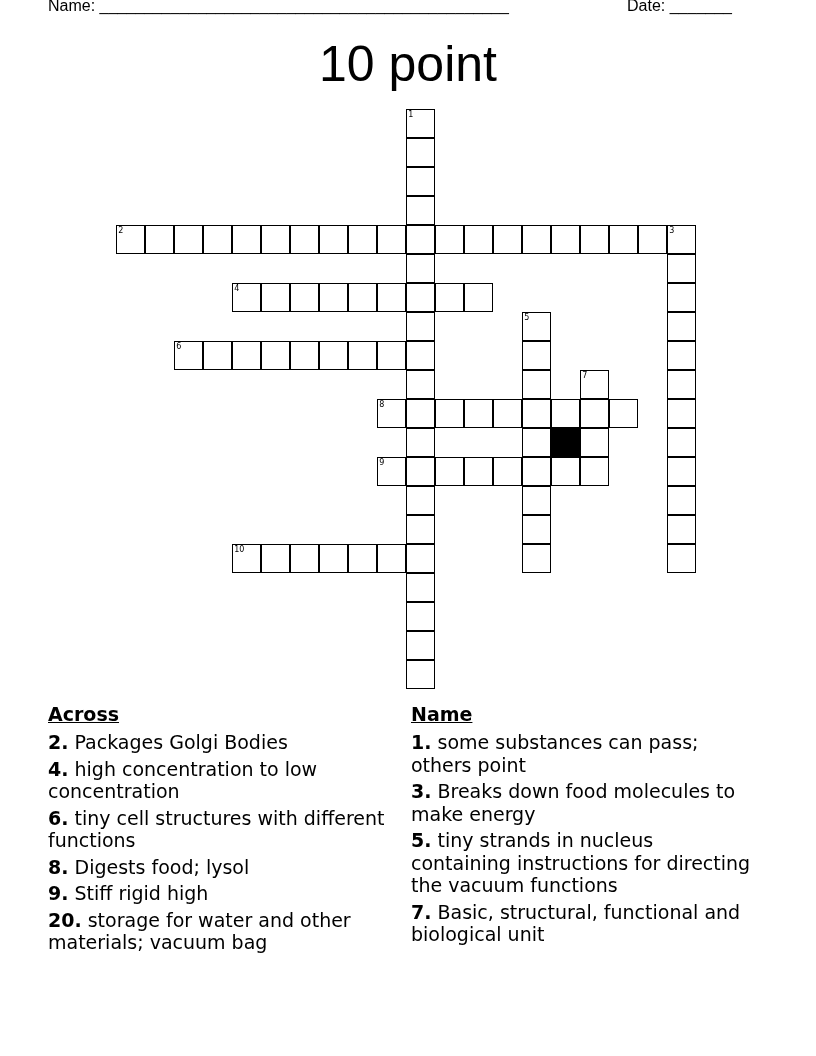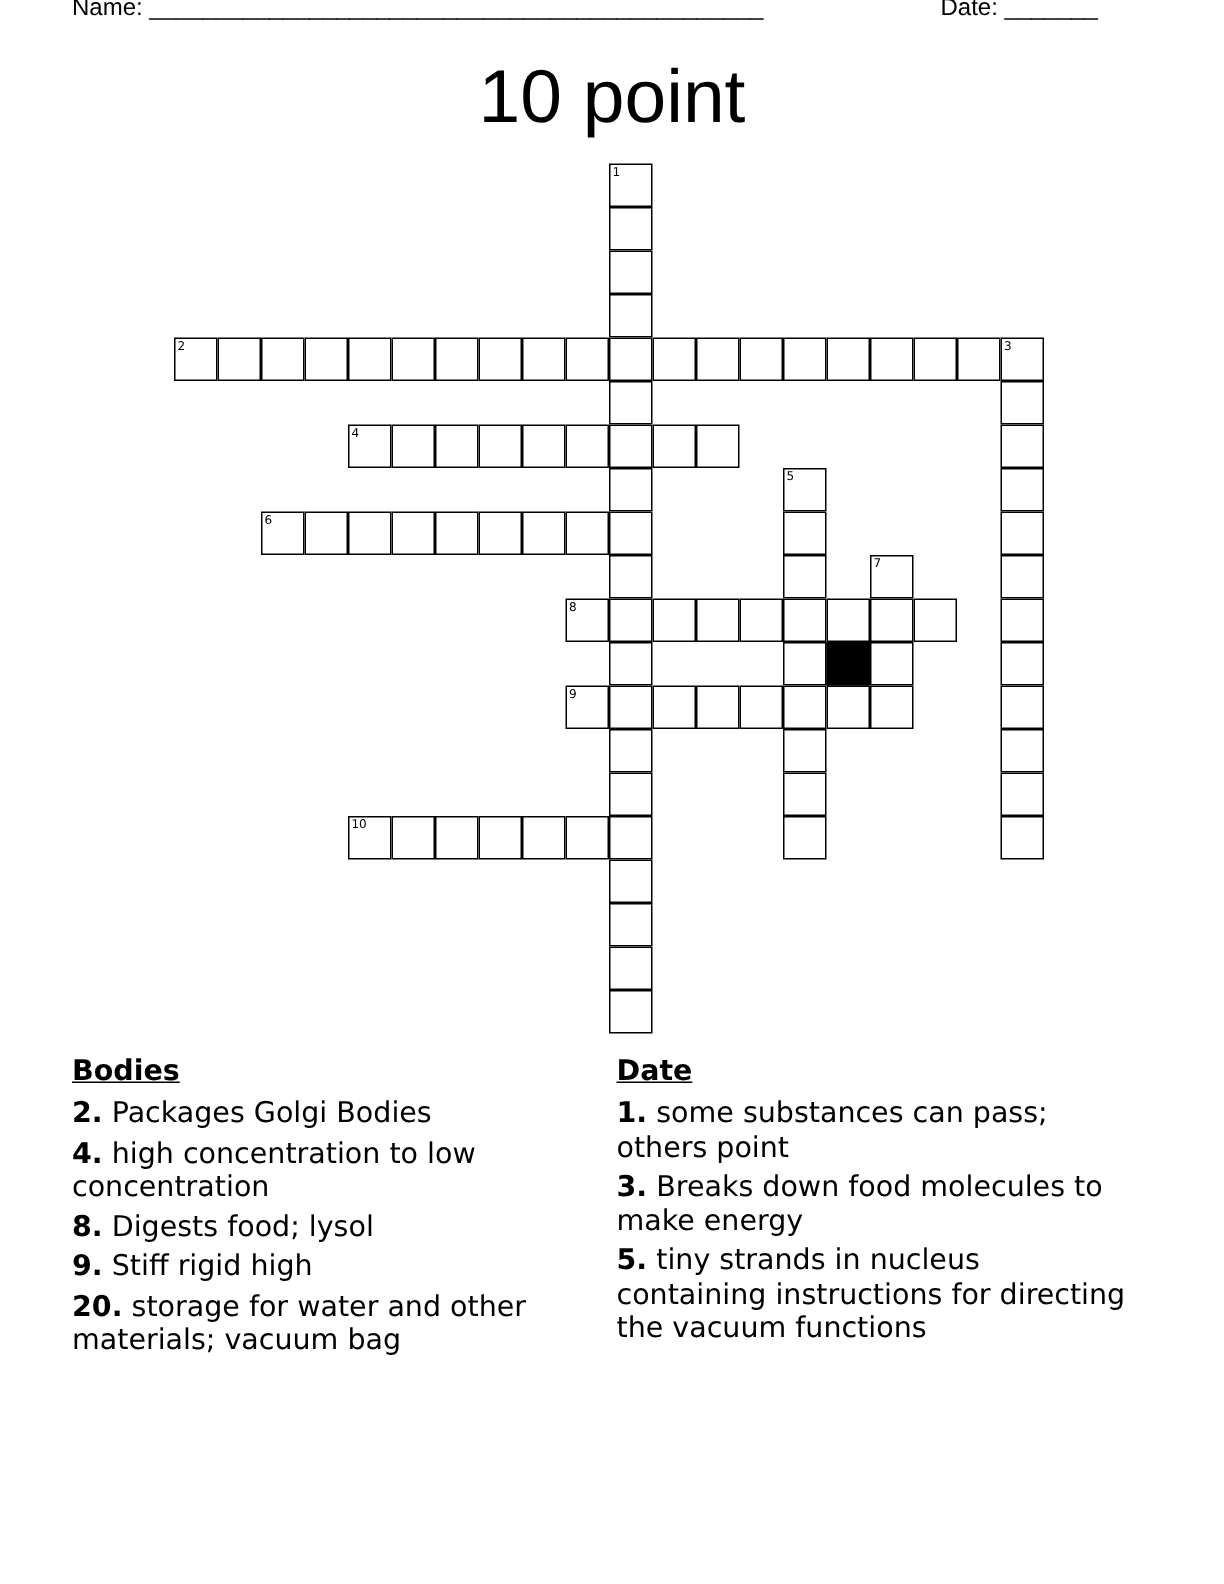--- a/index.html
+++ b/index.html
@@ -144,26 +144,28 @@
     </div>
     <div class="cell" style="left: 262px; top: 545px;"></div>
     <div class="cell" style="left: 291px; top: 545px;"></div>
     <div class="cell" style="left: 320px; top: 545px;"></div>
     <div class="cell" style="left: 349px; top: 545px;"></div>
     <div class="cell" style="left: 378px; top: 545px;"></div>
     <div class="cell black" style="left: 552px; top: 429px;"></div>
   </div>
 
 <div class="clues" id="clues-across">
-  <h2>Bodies</h2>
+  <h2>Across</h2>
   <div class="clue"><b>2.</b> <span>Packages Golgi Bodies</span></div>
   <div class="clue"><b>4.</b> <span>high concentration to low concentration</span></div>
+  <div class="clue"><b>6.</b> <span>tiny cell structures with different functions</span></div>
   <div class="clue"><b>8.</b> <span>Digests food; lysol</span></div>
   <div class="clue"><b>9.</b> <span>Stiff rigid high</span></div>
   <div class="clue"><b>20.</b> <span>storage for water and other materials; vacuum bag</span></div>
 </div>
 
 <div class="clues" id="clues-down">
-  <h2>Date</h2>
+  <h2>Name</h2>
   <div class="clue"><b>1.</b> <span>some substances can pass; others point</span></div>
   <div class="clue"><b>3.</b> <span>Breaks down food molecules to make energy</span></div>
   <div class="clue"><b>5.</b> <span>tiny strands in nucleus containing instructions for directing the vacuum functions</span></div>
+  <div class="clue"><b>7.</b> <span>Basic, structural, functional and biological unit</span></div>
 </div>
 
 </body></html>

